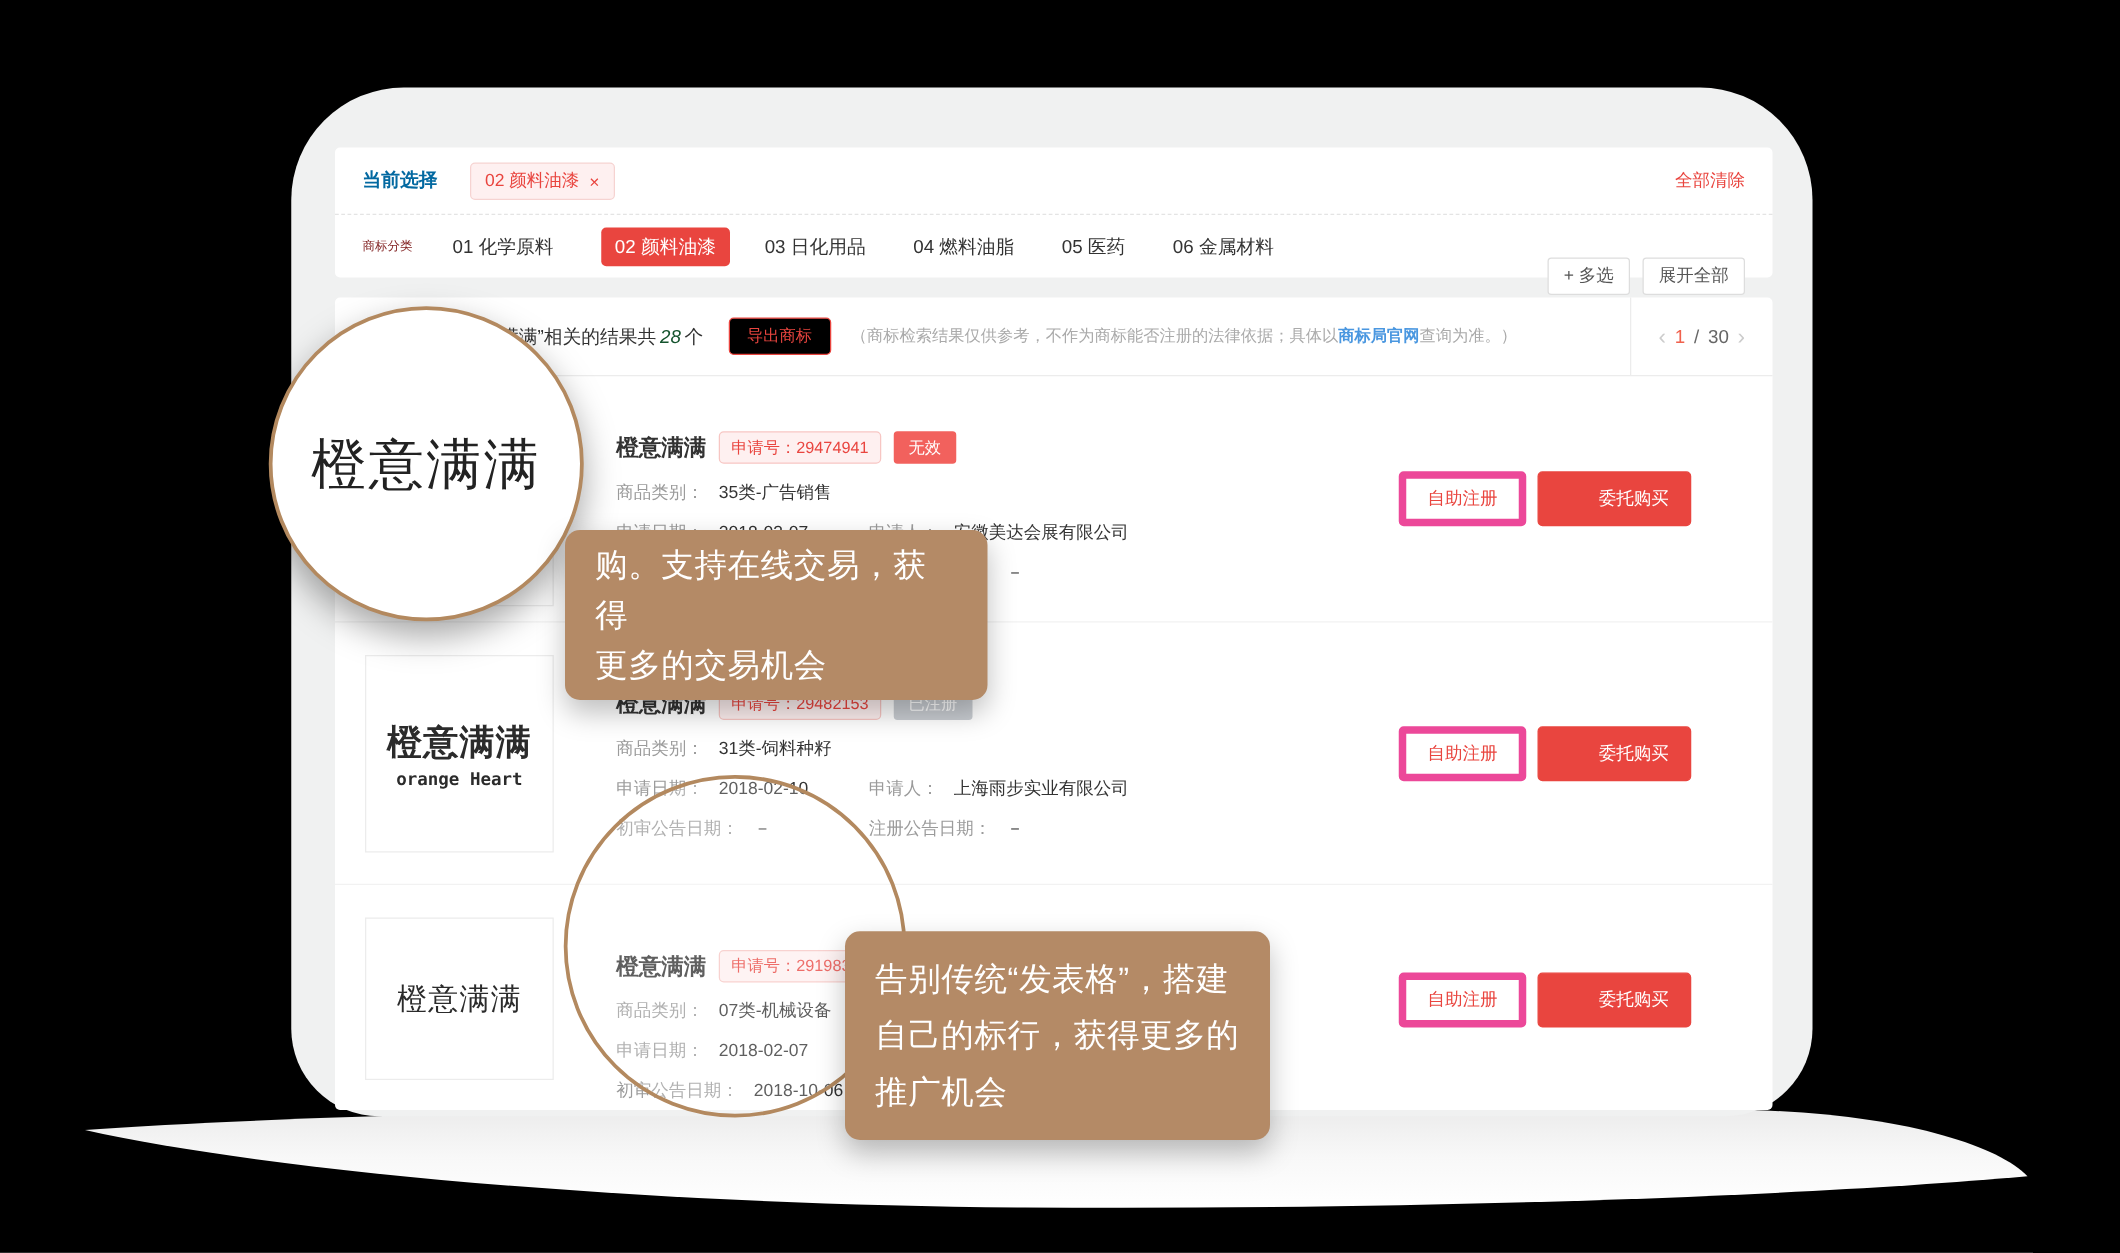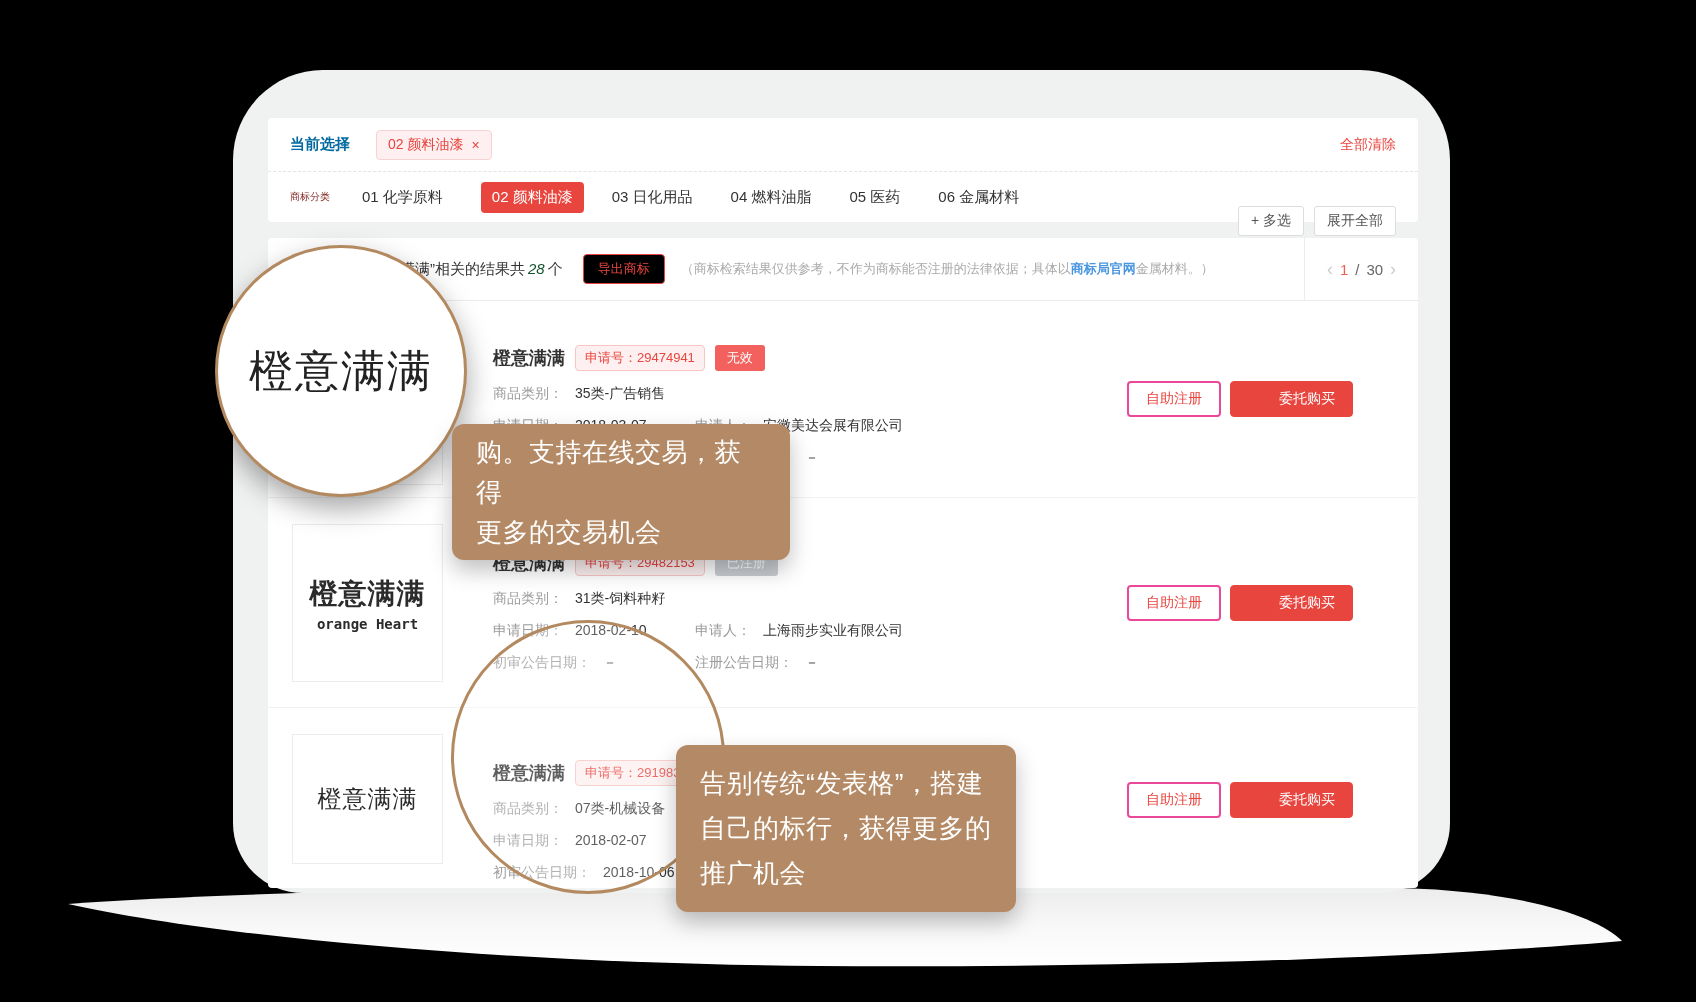--- a/index.html
+++ b/index.html
@@ -53,21 +53,21 @@
   .tag-appno{font-size:13px;color:#e9453f;background:#fef0f0;border:1px solid #f7c6c3;border-radius:4px;padding:3px 9px;}
   .tag-status{font-size:13px;color:#fff;border-radius:3px;padding:4px 12px;}
   .tag-status.invalid{background:#f2615d;}
   .tag-status.registered{background:#c9cdd2;}
   .fline{display:flex;font-size:14px;color:#333;margin-top:14px;}
   .lab{color:#9b9b9b;margin-right:12px;}
   .grp{display:flex;}
   .grp.first{width:202px;flex:none;}
   .btns{position:absolute;right:65px;top:50%;transform:translateY(-50%);display:flex;gap:9px;}
   .btn{font-size:14px;padding:7px 17px;border-radius:4px;cursor:pointer;}
-  .btn.outline{border:2px solid #ec4899;color:#e9453f;background:#fff;}
+  .btn.outline{border:6px solid #ec4899;color:#e9453f;background:#fff;}
   .btn.solid{border:1px solid #e9453f;background:#e9453f;color:#fff;padding-left:48px;}
   
   .circle1{position:absolute;left:215px;top:245px;width:246px;height:246px;border-radius:50%;
            background:#fff;border:3px solid #b3895f;z-index:5;display:flex;align-items:center;justify-content:center;
            font-size:44px;color:#222;letter-spacing:2px;box-shadow:0 12px 28px rgba(0,0,0,0.35);}
   .circle2{position:absolute;left:451px;top:620px;width:268px;height:268px;border-radius:50%;
            border:3px solid #b3895f;background:rgba(255,255,255,0.22);z-index:5;}
   
   .tip{position:absolute;background:#b48a66;color:#fff;border-radius:12px;z-index:6;font-size:26px;
        letter-spacing:0.5px;box-shadow:0 10px 22px rgba(0,0,0,0.25);}
@@ -118,21 +118,21 @@
       </div>
     </div>
 
     <div class="panel panel-b">
       <div class="res-header">
         <span class="summary">
           <span>为您检索到“橙意满满”相关的结果共</span><span class="count">28</span><span>个</span>
         </span>
         <button class="export-btn">导出商标</button>
         <span class="disclaimer">
-          <span>（商标检索结果仅供参考，不作为商标能否注册的法律依据；具体以</span><span class="link">商标局官网</span><span>金属材料。）</span>
+          <span>（商标检索结果仅供参考，不作为商标能否注册的法律依据；具体以</span><span class="link">商标局官网</span><span>查询为准。）</span>
         </span>
         <span class="pag">
           <span class="arrow">‹</span>
           <span class="cur">1</span>
           <span>/</span>
           <span>30</span>
           <span class="arrow">›</span>
         </span>
       </div>
 

